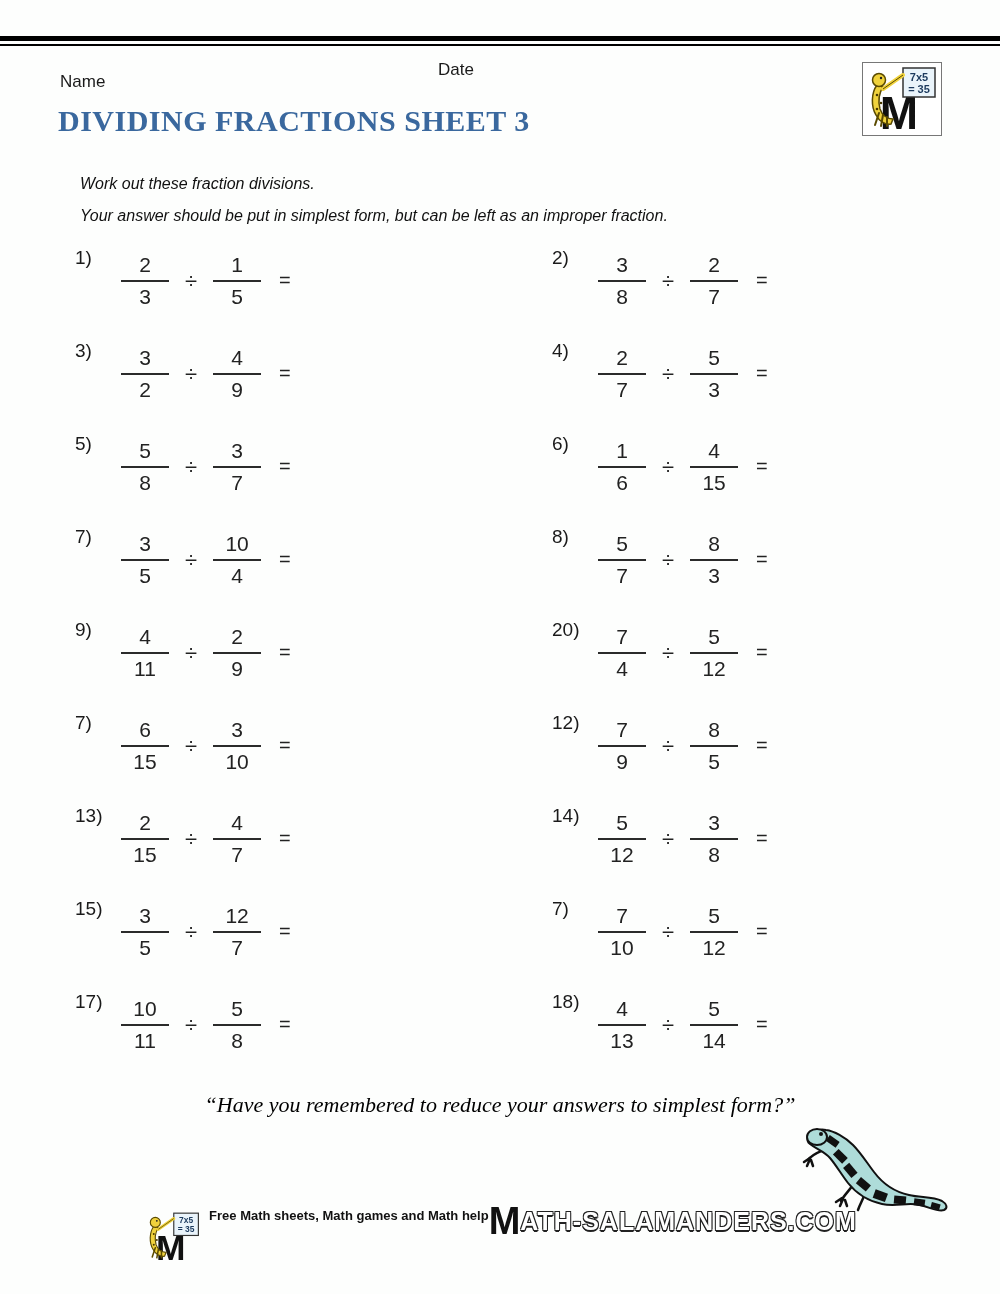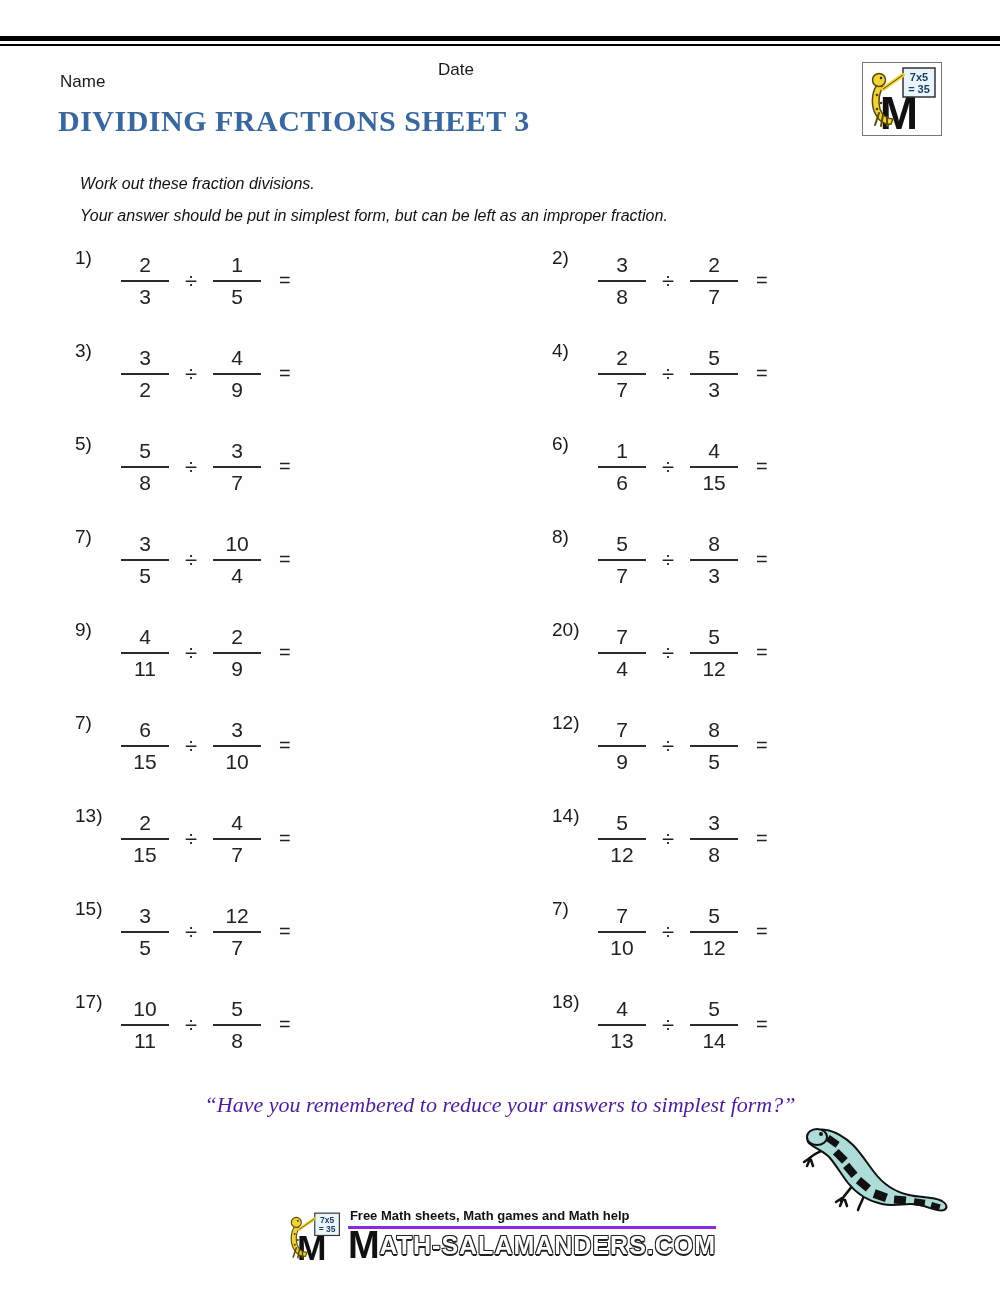--- a/index.html
+++ b/index.html
@@ -28,27 +28,27 @@
     display:grid;grid-template-columns:477px auto;grid-auto-rows:93px;}
   .problem{display:flex;align-items:center;padding-left:75px;box-sizing:border-box;}
   .pnum{width:44px;font-size:19px;align-self:flex-start;padding-top:13px;}
   .frac{display:inline-block;text-align:center;min-width:52px;}
   .frac .num,.frac .den{display:block;font-size:21px;line-height:26px;color:#222;}
   .frac .bar{display:block;height:2px;background:#2b2b2b;margin:2px 2px;}
   .op{font-size:22px;margin:0 14px;color:#222;}
   .eq{font-size:20px;margin-left:16px;color:#222;}
 
   .footer-quote{position:absolute;left:0;top:1092px;width:1000px;text-align:center;
-    font-family:"Liberation Serif",serif;font-style:italic;font-size:22px;color:#4c1d95;}
+    font-family:"Liberation Serif",serif;font-style:italic;font-size:22px;color:#000000;}
 
   .lizard{position:absolute;left:800px;top:1120px;}
 
   .bottom-logo{position:absolute;left:0;top:1206px;width:1000px;
     display:flex;justify-content:center;align-items:flex-start;gap:4px;}
-  .bottom-logo .logo-col{display:flex;flex-direction:column;}
+  .bottom-logo .logo-col{display:flex;}
   .tagline{font-size:13px;font-weight:bold;color:#111;padding:2px 0 3px 2px;white-space:nowrap;}
   .purple-line{height:3px;background:#8a2be2;margin-bottom:1px;}
   .site-name{white-space:nowrap;line-height:30px;}
   .site-first{font-size:38px;font-weight:bold;color:#111;font-family:"Liberation Sans",sans-serif;vertical-align:-4px;}
   .site-rest{font-size:25px;font-weight:bold;letter-spacing:1px;color:#fff;
     text-shadow:-1px -1px 0 #222,1px -1px 0 #222,-1px 1px 0 #222,1px 1px 0 #222,0 2px 0 #222;}
 </style>
 </head>
 <body>
 

